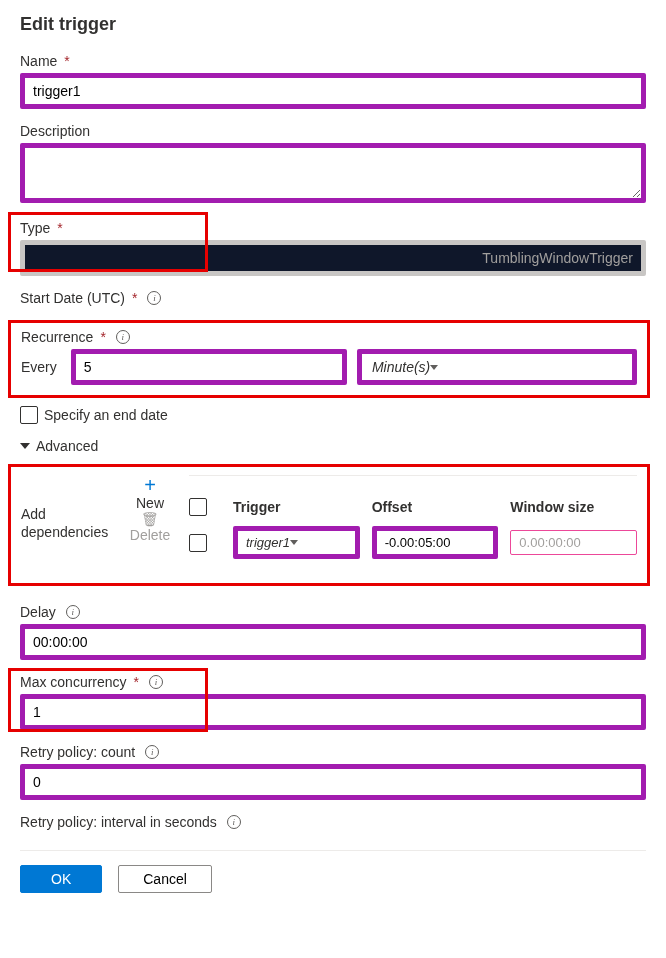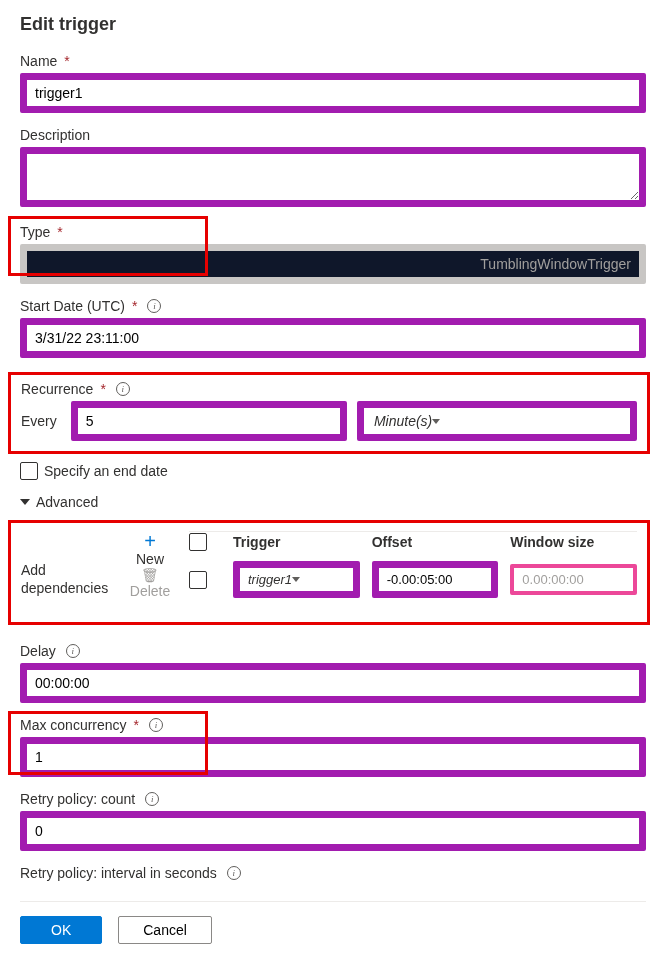--- a/index.html
+++ b/index.html
@@ -34,21 +34,21 @@
     border: 1px solid #605e5c;
     border-radius: 50%;
     font-size: 9px;
     color: #605e5c;
     font-style: italic;
     font-family: serif;
     margin-left: 3px;
   }
   input.text, textarea, .select-box, .input-disabled {
     width: 100%;
-    border: 7px solid #a21caf;
+    border: 5px solid #a21caf;
     border-radius: 2px;
     padding: 5px 8px;
     font-size: 14px;
     font-family: inherit;
     background: #fff;
   }
   .input-disabled {
     background: #0f172a;
     color: #a19f9d;
     border-color: #c8c6c4;
@@ -117,35 +117,35 @@
   }
   .plus-icon {
     color: #0078d4;
     font-size: 20px;
     font-weight: 300;
     line-height: 1;
   }
   .trash-icon { color: #a19f9d; font-size: 14px; }
   .act-new { color: #323130; cursor: pointer; }
   .act-del { color: #a19f9d; cursor: default; }
-  .deps-table { flex: 1; border-top: 1px solid #edebe9; padding-top: 1px; }
+  .deps-table { flex: 1; border-top: 1px solid #edebe9; padding-top: 22px; }
   .deps-head, .deps-row {
     display: grid;
     grid-template-columns: 32px 1.2fr 1.2fr 1.2fr;
     gap: 12px;
     align-items: center;
     margin-bottom: 10px;
   }
   .deps-head { font-weight: 600; font-size: 14px; }
   .deps-row input, .deps-row .select-box {
     padding: 4px 8px;
     font-size: 13px;
   }
   .window-disabled {
-    border: 4px solid #ec4899;
+    border: 1px solid #ec4899;
     color: #a19f9d;
     padding: 4px 8px;
     border-radius: 2px;
     font-size: 13px;
     background: #fff;
   }
   .footer {
     border-top: 1px solid #edebe9;
     margin-top: 20px;
     padding-top: 14px;
@@ -199,21 +199,20 @@
   <div class="input-disabled">TumblingWindowTrigger</div>
   <div class="type-highlight" style="left:-12px; top:-8px; width:200px; height:60px;"></div>
 </div>
 
 <div class="field-group">
   <div class="label">
     <span>Start Date (UTC)</span>
       <span class="req">*</span>
     <span class="info-icon">i</span>
   </div>
-  <input class="text" value="3/31/22 23:11:00" style="">
 </div>
 
 <div class="highlight-box" style="padding:6px 10px 10px 10px; margin-left:-12px; margin-right:-4px;">
   <div class="label">
     <span>Recurrence</span>
       <span class="req">*</span>
     <span class="info-icon">i</span>
   </div>
   <div class="row">
     <span class="every-label">Every</span>

